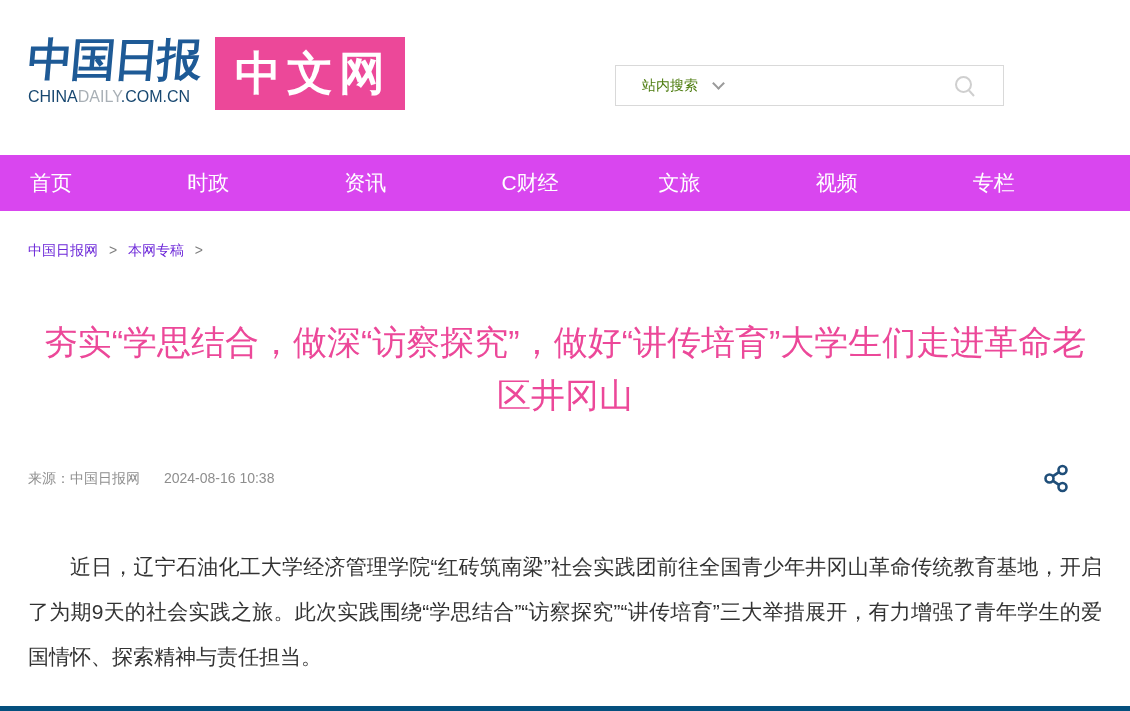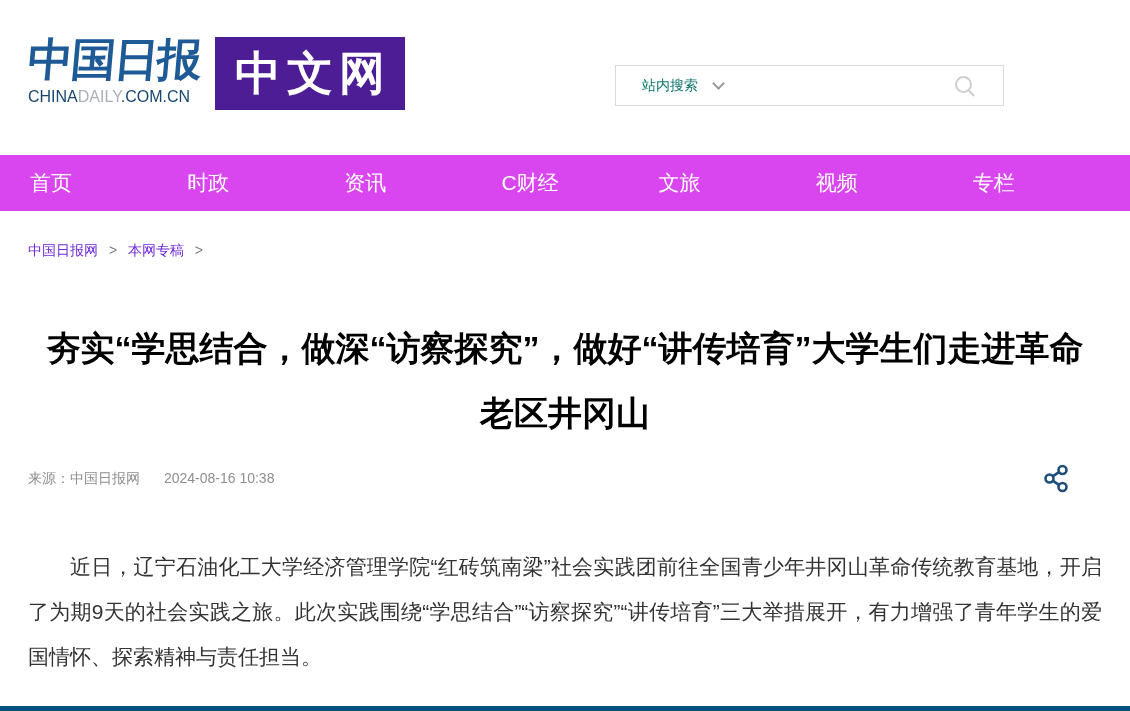--- a/index.html
+++ b/index.html
@@ -10,30 +10,30 @@
   .header { position:absolute; top:0; left:0; width:1130px; height:155px; background:#fff; }
   .logo-left { position:absolute; left:28px; top:34px; width:186px; }
   .logo-calligraphy {
     font-size:45px; font-weight:700; color:#1e5a96; line-height:1.15;
     letter-spacing:-2px; transform:skewX(-5deg); white-space:nowrap;
   }
   .logo-domain { font-size:16px; font-weight:400; color:#174770; letter-spacing:0px; margin-top:2px; white-space:nowrap; }
   .logo-domain .gray { color:#a9b0b6; }
   .logo-box {
     position:absolute; left:215px; top:37px; width:190px; height:73px;
-    background:#4c1d95; color:#fff; display:flex; align-items:center; justify-content:center;
+    background:#ec4899; color:#fff; display:flex; align-items:center; justify-content:center;
     font-size:46px; font-weight:700; letter-spacing:6px; padding-left:6px;
   }
 
   
   .search {
     position:absolute; left:615px; top:65px; width:389px; height:41px;
     border:1px solid #d9d9d9; background:#fff; display:flex; align-items:center;
   }
-  .search-label { margin-left:26px; font-size:14px; color:#0f766e; }
+  .search-label { margin-left:26px; font-size:14px; color:#4d7c0f; }
   .chevron-down {
     width:9px; height:9px; margin-left:16px; margin-top:-4px;
     border-right:2px solid #9a9a9a; border-bottom:2px solid #9a9a9a;
     transform:rotate(45deg);
   }
   .magnifier { margin-left:auto; margin-right:26px; display:flex; }
 
   
   .nav {
     position:absolute; top:155px; left:0; width:1130px; height:56px;
@@ -46,21 +46,21 @@
   .nav-item:first-child { margin-left:30px; }
 
   
   .breadcrumb { position:absolute; left:28px; top:242px; font-size:14px; color:#7f7f7f; }
   .breadcrumb .crumb { color:#6d28d9; text-decoration:none; cursor:pointer; }
   .breadcrumb .sep { margin:0 7px; color:#7f7f7f; }
 
   
   .article-title {
     position:absolute; left:40px; top:316px; width:1050px;
-    text-align:center; font-size:34px; font-weight:700; color:#000000; line-height:65px;
+    text-align:center; font-size:34px; font-weight:400; color:#ec4899; line-height:53px;
   }
   .meta-row { position:absolute; left:28px; top:470px; width:1074px; height:30px; font-size:14px; color:#999; }
   .meta-source { color:#8e8e8e;margin-top:48px; }
   .meta-date { color:#8e8e8e; margin-left:20px; }
   .share-btn { position:absolute; right:30px; top:-8px; cursor:pointer; }
 
   .article-body {
     position:absolute; left:28px; top:544px; width:1074px;
     font-size:21px; color:#333; line-height:45px; text-align:justify; text-indent:2em;
   }

